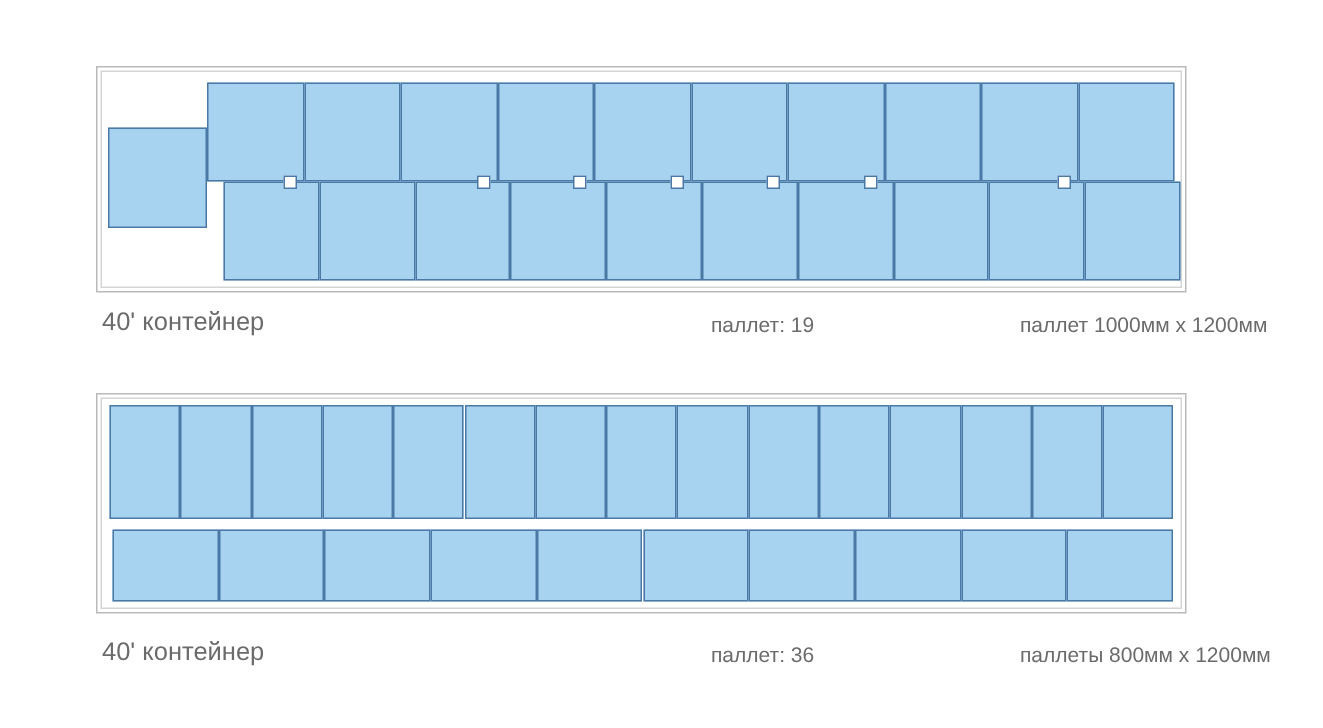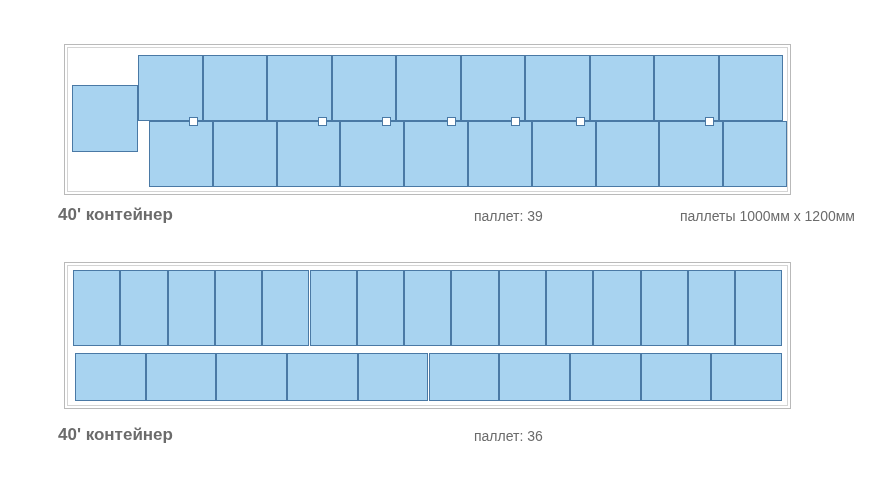--- a/index.html
+++ b/index.html
@@ -32,21 +32,21 @@
     background: #ffffff;
     border: 1px solid var(--pallet-border, #4a79a5);
   }
   .caption {
     position: absolute;
     left: 0;
     width: 882px;
     height: 24px;
     color: var(--label-text, #6b6b6b);
   }
-  .cap-name  { position: absolute; left: 58px;  top: 0;   font-size: 17px; font-weight: bold; }
+  .cap-name  { position: absolute; left: 68px;  top: 0;   font-size: 17px; }
   .cap-count { position: absolute; left: 474px; top: 3px; font-size: 14px; }
   .cap-size  { position: absolute; left: 680px; top: 3px; font-size: 14px; }
 </style>
 </head>
 <body>
 
 <div class="container-box" style="left: 64px; top: 44px; width: 727px; height: 151px;">
   <div class="container-inner"></div>
   <div class="pallet-layer">
       <div class="pallet" style="left: 7px; top: 40px; width: 66px; height: 67px;"></div>
@@ -75,22 +75,22 @@
       <div class="notch" style="left: 317px; top: 72px; width: 9px; height: 9px;"></div>
       <div class="notch" style="left: 382px; top: 72px; width: 9px; height: 9px;"></div>
       <div class="notch" style="left: 446px; top: 72px; width: 9px; height: 9px;"></div>
       <div class="notch" style="left: 511px; top: 72px; width: 9px; height: 9px;"></div>
       <div class="notch" style="left: 640px; top: 72px; width: 9px; height: 9px;"></div>
     </div>
 </div>
 
 <div class="caption" style="top:205px;">
   <span class="cap-name">40' контейнер</span>
-  <span class="cap-count">паллет: 39</span>
-  <span class="cap-size">паллеты 1000мм x 1200мм</span>
+  <span class="cap-count">паллет: 19</span>
+  <span class="cap-size">паллет 1000мм x 1200мм</span>
 </div>
 
 <div class="container-box" style="left: 64px; top: 262px; width: 727px; height: 147px;">
   <div class="container-inner"></div>
   <div class="pallet-layer">
       <div class="pallet" style="left: 8px; top: 7px; width: 47.3px; height: 76px;"></div>
       <div class="pallet" style="left: 55.3px; top: 7px; width: 47.3px; height: 76px;"></div>
       <div class="pallet" style="left: 102.6px; top: 7px; width: 47.3px; height: 76px;"></div>
       <div class="pallet" style="left: 149.9px; top: 7px; width: 47.3px; height: 76px;"></div>
       <div class="pallet" style="left: 197.2px; top: 7px; width: 47.3px; height: 76px;"></div>
@@ -113,13 +113,14 @@
       <div class="pallet" style="left: 434.2px; top: 90px; width: 70.7px; height: 48px;"></div>
       <div class="pallet" style="left: 504.9px; top: 90px; width: 70.7px; height: 48px;"></div>
       <div class="pallet" style="left: 575.6px; top: 90px; width: 70.7px; height: 48px;"></div>
       <div class="pallet" style="left: 646.3px; top: 90px; width: 70.7px; height: 48px;"></div>
     </div>
 </div>
 
 <div class="caption" style="top:425px;">
   <span class="cap-name">40' контейнер</span>
   <span class="cap-count">паллет: 36</span>
+  <span class="cap-size">паллеты 800мм x 1200мм</span>
 </div>
 
 </body></html>

